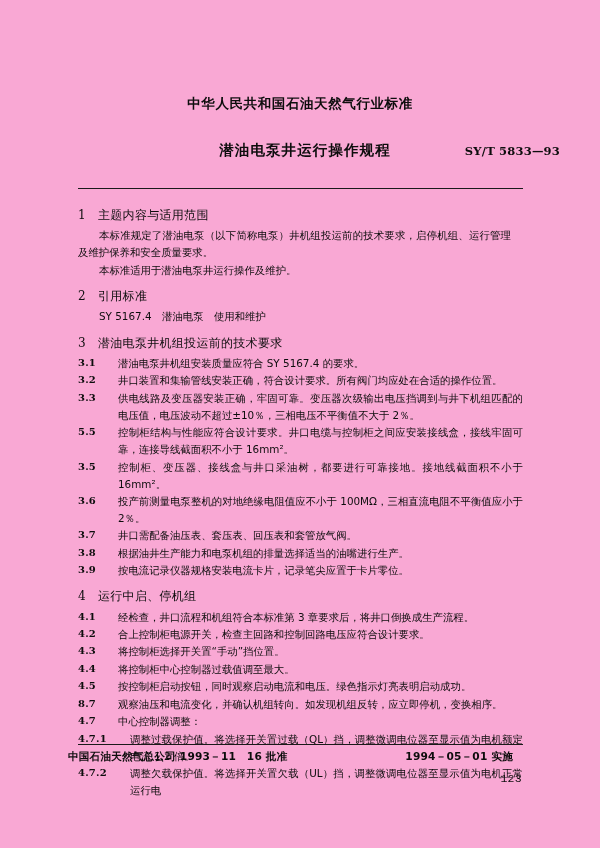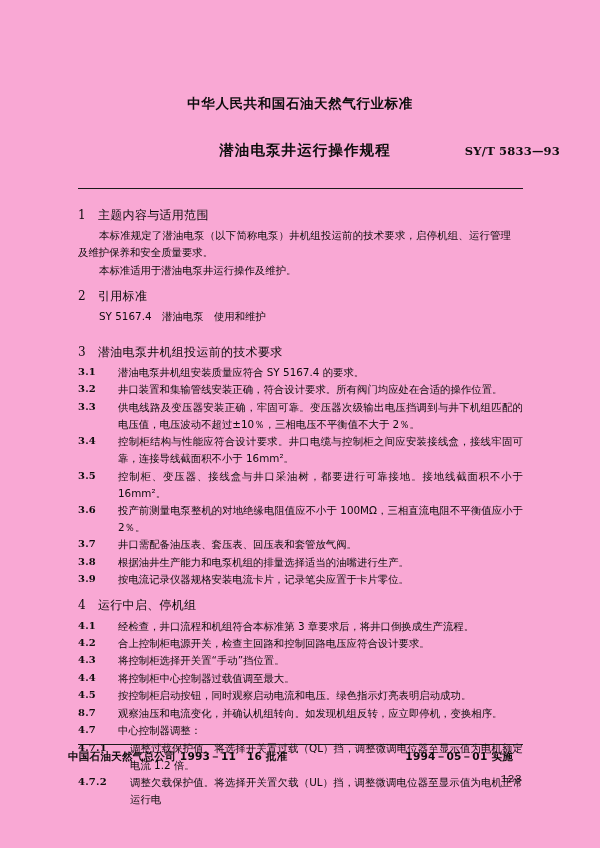--- a/index.html
+++ b/index.html
@@ -98,21 +98,21 @@
     text-align: justify;
     text-justify: inter-ideograph;
     margin: 0 12px 1px 0;
   }
   .para.indent {
     text-indent: 21px;
   }
   .ref-line {
     font-size: 10.4px;
     line-height: 1.62;
-    margin: 3px 0 19px 0;
+    margin: 3px 0 10px 0;
     padding-left: 21px;
     font-family: "DejaVu Sans", "Liberation Sans", sans-serif;
   }
   .clause {
     font-size: 10.4px;
     line-height: 1.63;
     text-align: justify;
     text-justify: inter-ideograph;
     margin: 0 0 0.5px 0;
     position: relative;
@@ -182,21 +182,21 @@
       <span class="num">2</span><span>引用标准</span>
     </div>
     <p class="ref-line">SY 5167.4　潜油电泵　使用和维护</p>
 
     <div class="sec-head">
       <span class="num">3</span><span>潜油电泵井机组投运前的技术要求</span>
     </div>
     <div class="clause"><span class="cnum">3.1</span><span>潜油电泵井机组安装质量应符合 SY 5167.4 的要求。</span></div>
     <div class="clause"><span class="cnum">3.2</span><span>井口装置和集输管线安装正确，符合设计要求。所有阀门均应处在合适的操作位置。</span></div>
     <div class="clause"><span class="cnum">3.3</span><span>供电线路及变压器安装正确，牢固可靠。变压器次级输出电压挡调到与井下机组匹配的电压值，电压波动不超过±10％，三相电压不平衡值不大于 2％。</span></div>
-    <div class="clause"><span class="cnum">3.4</span><span>控制柜结构与性能应符合设计要求。井口电缆与控制柜之间应安装接线盒，接线牢固可靠，连接导线截面积不小于 16mm²。</span></div>
+    <div class="clause"><span class="cnum">5.5</span><span>控制柜结构与性能应符合设计要求。井口电缆与控制柜之间应安装接线盒，接线牢固可靠，连接导线截面积不小于 16mm²。</span></div>
     <div class="clause"><span class="cnum">3.5</span><span>控制柜、变压器、接线盒与井口采油树，都要进行可靠接地。接地线截面积不小于 16mm²。</span></div>
     <div class="clause"><span class="cnum">3.6</span><span>投产前测量电泵整机的对地绝缘电阻值应不小于 100MΩ，三相直流电阻不平衡值应小于 2％。</span></div>
     <div class="clause"><span class="cnum">3.7</span><span>井口需配备油压表、套压表、回压表和套管放气阀。</span></div>
     <div class="clause"><span class="cnum">3.8</span><span>根据油井生产能力和电泵机组的排量选择适当的油嘴进行生产。</span></div>
     <div class="clause"><span class="cnum">3.9</span><span>按电流记录仪器规格安装电流卡片，记录笔尖应置于卡片零位。</span></div>
 
     <div class="sec-head">
       <span class="num">4</span><span>运行中启、停机组</span>
     </div>
     <div class="clause"><span class="cnum">4.1</span><span>经检查，井口流程和机组符合本标准第 3 章要求后，将井口倒换成生产流程。</span></div>

